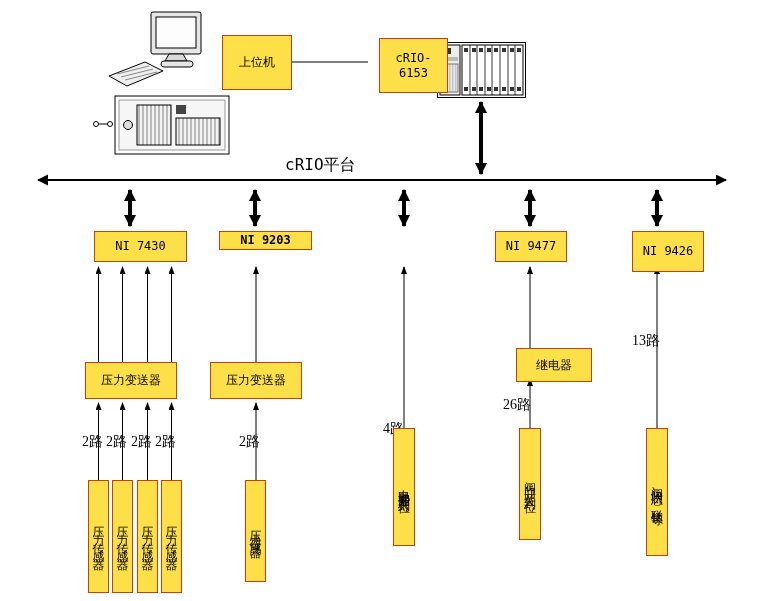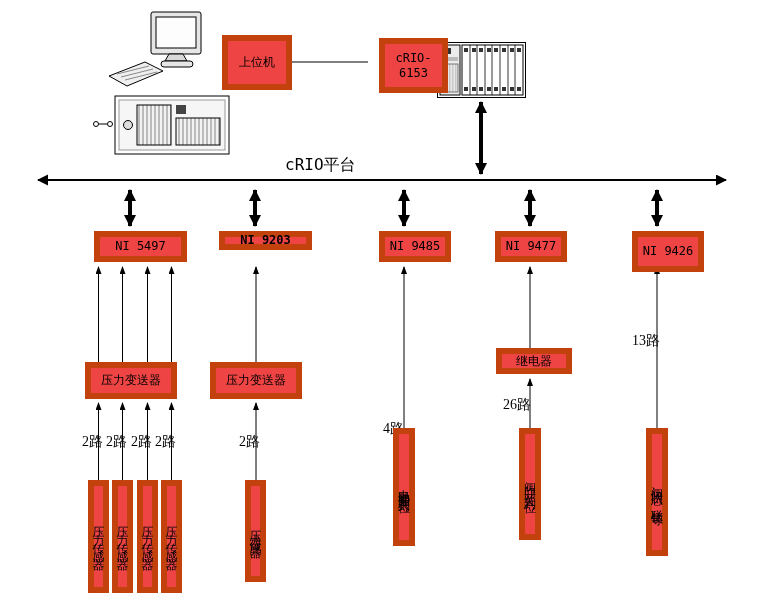--- a/index.html
+++ b/index.html
@@ -3,21 +3,21 @@
 <meta charset="utf-8">
 <style>
   * { margin:0; padding:0; box-sizing:border-box; }
   html,body { background:#fff; }
   .canvas {
     position:relative; width:764px; height:601px; background:#fff;
     font-family:"Liberation Serif", serif; color:#000; overflow:hidden;
   }
   .layer { position:absolute; left:0; top:0; }
   .box {
-    position:absolute; border:6px solid #c2410c; background:#ef4444;
+    position:absolute; border:1px solid #c2410c; background:#fde047;
     display:flex; align-items:center; justify-content:center;
     text-align:center; font-size:12px; line-height:1.25;
   }
   .mono { font-family:"DejaVu Sans Mono", monospace; font-size:12px;margin-left:11px; }
   .mono .ln { display:block; }
   .vwrap { writing-mode:vertical-rl; text-orientation:upright; letter-spacing:3px; font-size:12px; line-height:1; }
   .vs5 { letter-spacing:8px; }
   .vs6 { letter-spacing:4px; }
   .vs7 { letter-spacing:2px; }
   .vs8 { letter-spacing:2px; }
@@ -146,42 +146,39 @@
   </div>
 
   <div class="box mono" style="left:368px; top:38px; width:69px; height:55px; flex-direction:column;">
     <span class="ln">cRIO-</span>
     <span class="ln">6153</span>
   </div>
 
   <div class="buslabel">cRIO平台</div>
 
   <div class="box mono" style="left:83px;  top:231px; width:93px; height:31px;">
-    <span>NI 5497</span>
+    <span>NI 7430</span>
   </div>
   <div class="box mono" style="left:208px; top:231px; width:93px; height:19px;font-weight:bold;">
     <span>NI 9203</span>
   </div>
-  <div class="box mono" style="left:368px; top:231px; width:72px; height:31px;">
-    <span>NI 9485</span>
-  </div>
   <div class="box mono" style="left:484px; top:231px; width:72px; height:31px;">
     <span>NI 9477</span>
   </div>
   <div class="box mono" style="left:621px; top:231px; width:72px; height:41px;">
     <span>NI 9426</span>
   </div>
 
   <div class="box" style="left:85px;  top:362px; width:92px; height:37px;">
     <span>压力变送器</span>
   </div>
   <div class="box" style="left:210px; top:362px; width:92px; height:37px;">
     <span>压力变送器</span>
   </div>
-  <div class="box" style="left:496px; top:348px; width:76px; height:26px;">
+  <div class="box" style="left:516px; top:348px; width:76px; height:34px;">
     <span>继电器</span>
   </div>
 
   <div class="chan" style="left:82px;  top:433px;">2路</div>
   <div class="chan" style="left:106px; top:433px;">2路</div>
   <div class="chan" style="left:131px; top:433px;">2路</div>
   <div class="chan" style="left:155px; top:433px;">2路</div>
   <div class="chan" style="left:239px; top:433px;">2路</div>
   <div class="chan" style="left:383px; top:391px;margin-top:29px;">4路</div>
   <div class="chan" style="left:503px; top:396px;">26路</div>

